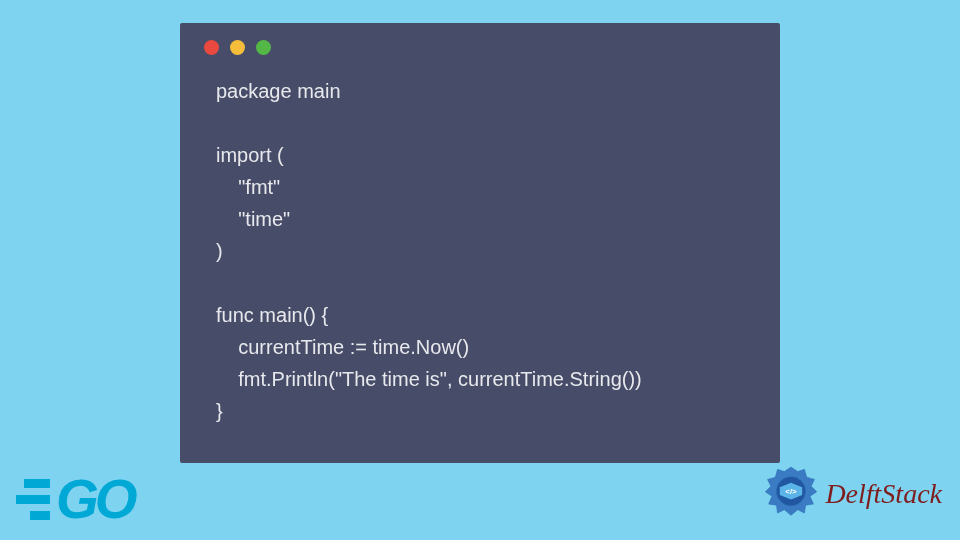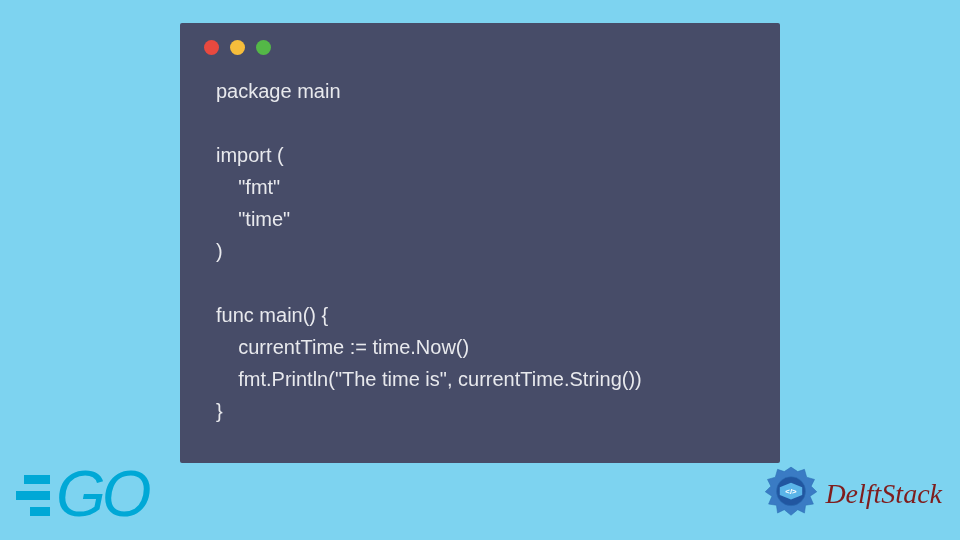--- a/index.html
+++ b/index.html
@@ -55,22 +55,22 @@
     margin-right: 6px;
   }
   .go-line {
     height: 9px;
     background: #00A8D6;
   }
   .go-line.l1 { width: 26px; margin-left: 14px; }
   .go-line.l2 { width: 34px; margin-left: 6px; }
   .go-line.l3 { width: 20px; margin-left: 20px; }
   .go-text {
-    font-size: 64px;
-    font-weight: 400;
+    font-size: 55px;
+    font-weight: 700;
     color: #00A8D6;
     letter-spacing: -4px;
     font-style: italic;
     line-height: 0.9;
     font-family: Arial, sans-serif;
   }
   .delft-logo {
     position: absolute;
     right: 18px;
     bottom: 18px;

